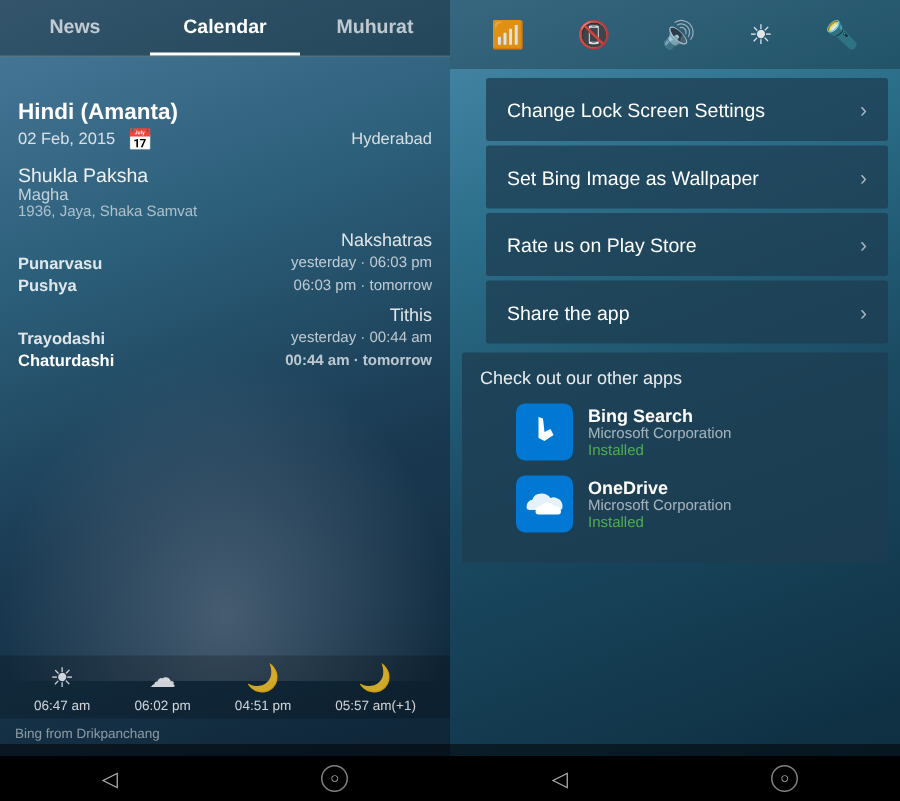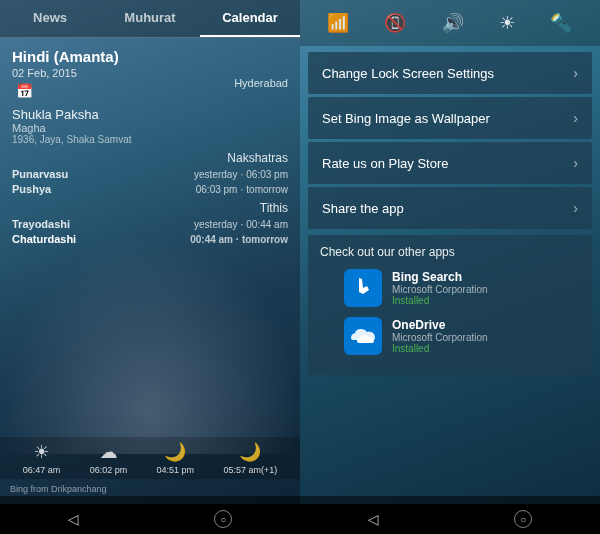--- a/index.html
+++ b/index.html
@@ -54,20 +54,21 @@
       color: #fff;
       border-bottom: 2px solid #fff;
     }
 
     
     .cal-content {
       position: relative;
       z-index: 10;
       padding: 8px 12px;
       color: #fff;
+      margin-top: 18px;
     }
     .cal-title {
       font-size: 15px;
       font-weight: 600;
     }
     .cal-date-row {
       display: flex;
       justify-content: space-between;
       align-items: center;
       margin-top: 2px;
@@ -98,21 +99,20 @@
     .section-sub2 {
       font-size: 10px;
       color: rgba(255,255,255,0.6);
     }
     .row-pair {
       display: flex;
       justify-content: space-between;
       margin: 3px 0;
       font-size: 11px;
       color: rgba(255,255,255,0.85);
-      align-items: flex-end;
     }
     .row-pair .label { font-weight: 600; }
     .row-pair .val { text-align: right; font-size: 10px; color: rgba(255,255,255,0.7); }
     .divider-label {
       text-align: right;
       font-size: 12px;
       color: rgba(255,255,255,0.85);
       margin: 6px 0 3px;
     }
     .bold-val { font-weight: 700; color: #fff; }
@@ -225,20 +225,21 @@
     }
     .menu-item {
       display: flex;
       justify-content: space-between;
       align-items: center;
       padding: 13px 14px;
       background: rgba(30,60,80,0.75);
       margin-bottom: 3px;
       border-radius: 2px;
       cursor: pointer;
+      margin-left: 16px;
     }
     .menu-item-text {
       color: #fff;
       font-size: 13px;
     }
     .menu-chevron {
       color: rgba(255,255,255,0.6);
       font-size: 14px;
     }
 
@@ -302,30 +303,30 @@
   </style>
 </head>
 <body>
 
 <div class="left-panel">
   <div class="left-bg"></div>
   <div class="left-bg-castle"></div>
 
   <div class="tabs">
     <div class="tab">News</div>
+    <div class="tab active">Calendar</div>
     <div class="tab">Muhurat</div>
-    <div class="tab active">Calendar</div>
   </div>
 
   <div class="cal-content">
     <div class="cal-date-row">
       <span class="cal-title">Hindi (Amanta)</span>
     </div>
     <div class="cal-date-row">
-      <div style="display:flex;align-items:flex-start;gap:4px;flex-direction:column;">
+      <div style="display:flex;align-items:center;gap:4px;">
         <span class="cal-date">02 Feb, 2015</span>
         <span class="cal-icon">📅</span>
       </div>
       <span class="cal-city">Hyderabad</span>
     </div>
 
     <div class="section-block">
       <div class="section-title">Shukla Paksha</div>
       <div class="section-sub">Magha</div>
       <div class="section-sub2">1936, Jaya, Shaka Samvat</div>

